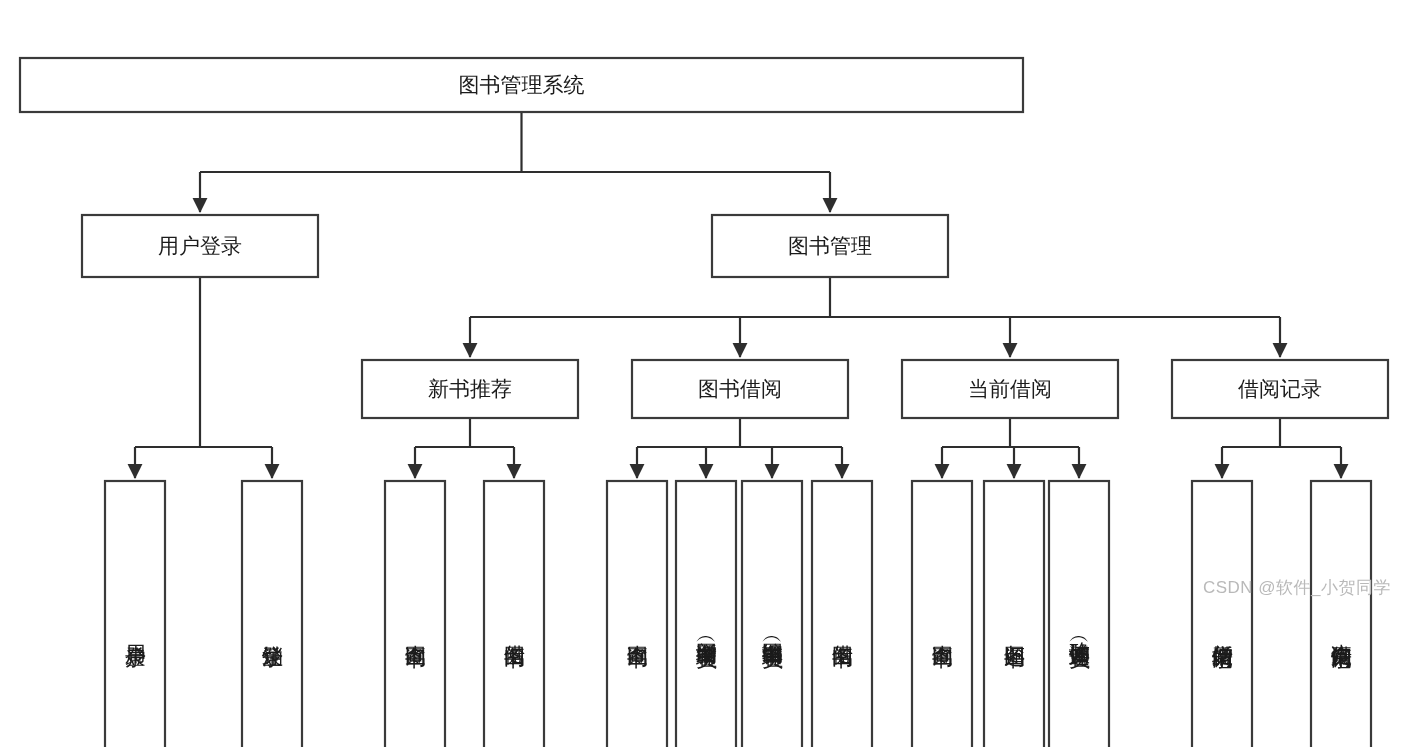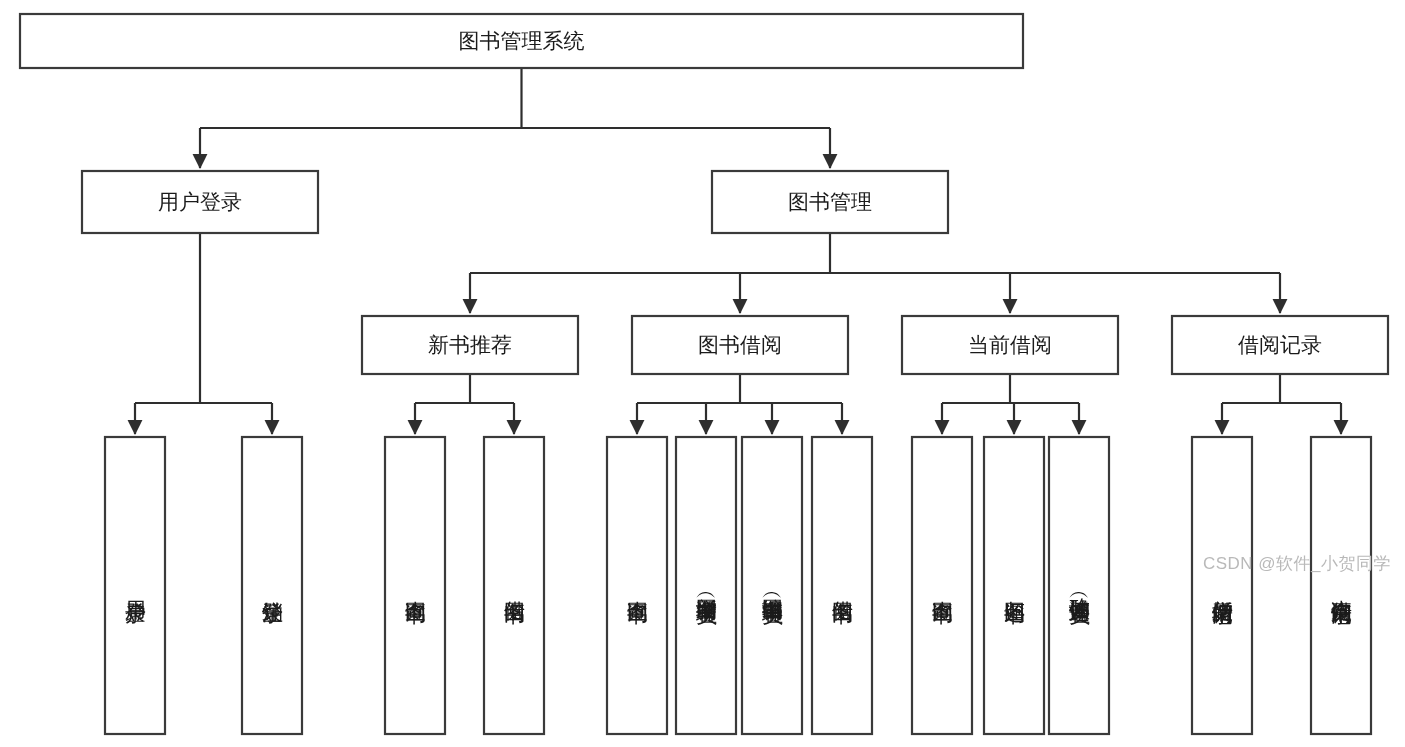--- a/index.html
+++ b/index.html
@@ -11,20 +11,21 @@
     width: 1405px;
     height: 747px;
     font-family: "Liberation Sans", "DejaVu Sans", sans-serif;
     overflow: hidden;
   }
   #diagram-root {
     position: relative;
     width: 1405px;
     height: 577px;
     background: #ffffff;
+    margin-top: 44px;
   }
   svg.flow-canvas {
     position: absolute;
     left: 0;
     top: 0;
     width: 1405px;
     height: 747px;
     display: block;
   }
   .node-box {
@@ -62,21 +63,21 @@
     font-size: 21px;
     line-height: 1.18;
     color: #1b1b1b;
     letter-spacing: 1px;
     pointer-events: none;
     text-align: center;
   }
   .watermark {
     position: absolute;
     right: 14px;
-    bottom: 2px;
+    bottom: 22px;
     font-family: "Liberation Sans", "DejaVu Sans", sans-serif;
     font-size: 17px;
     color: #b9b9b9;
     letter-spacing: 0.5px;
     white-space: nowrap;
   }
 </style>
 </head>
 <body>
 

